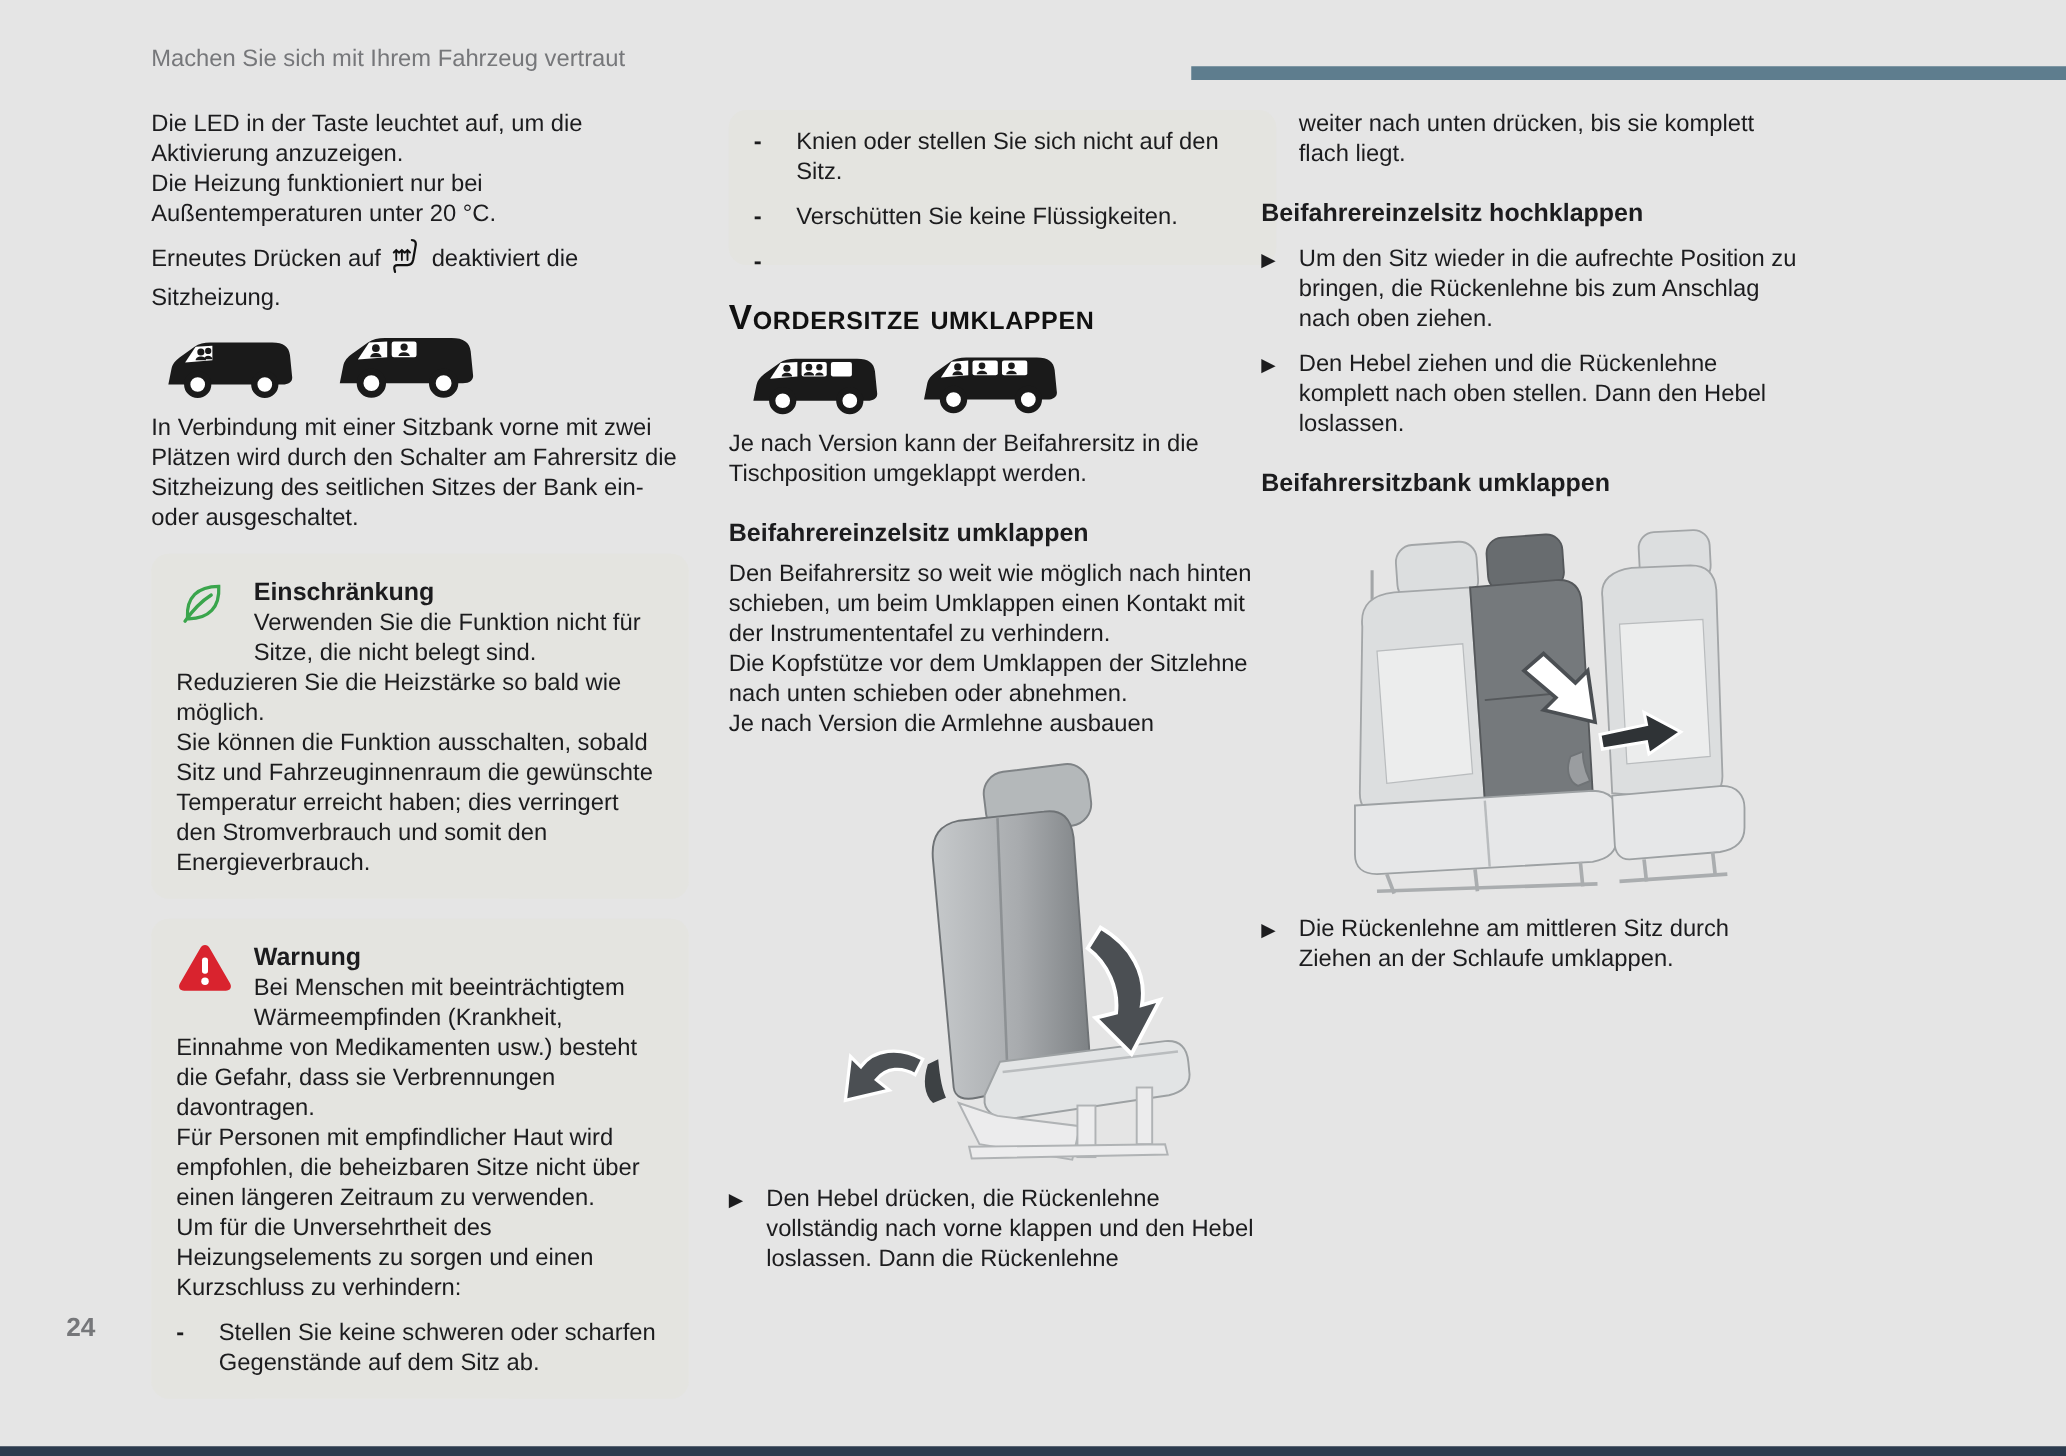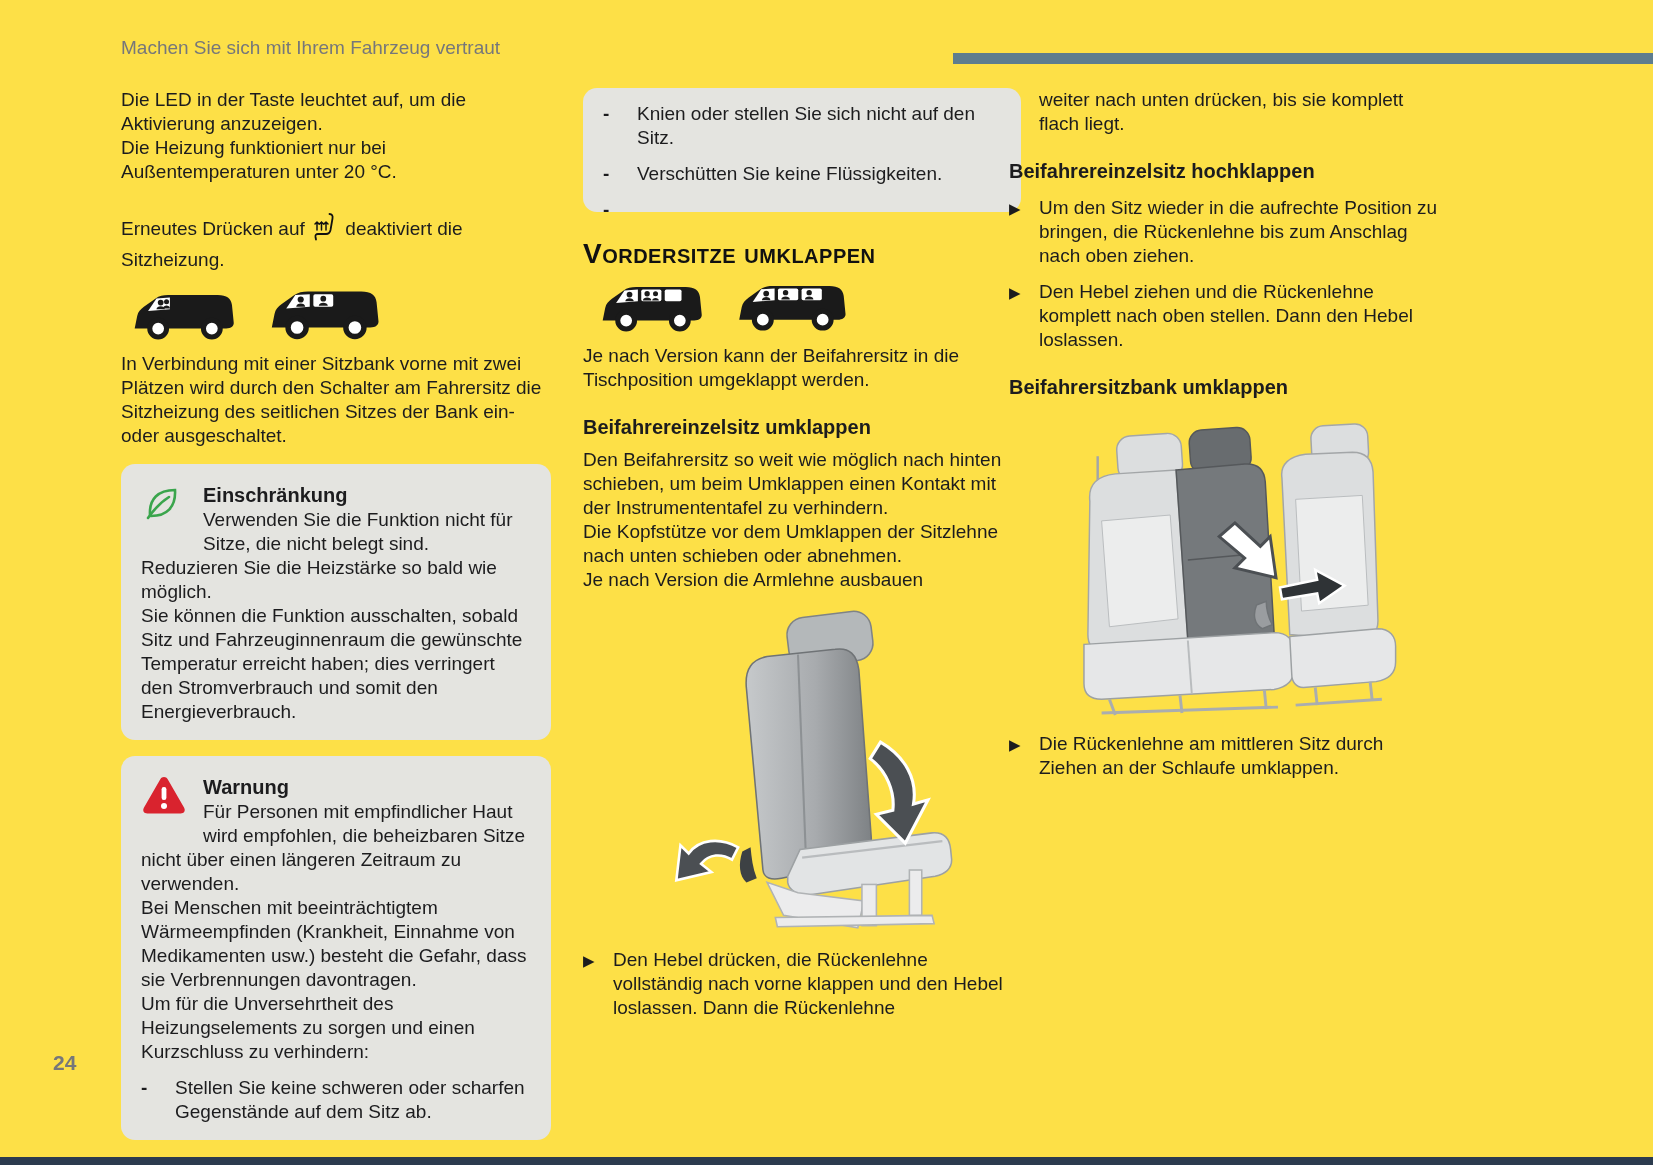--- a/index.html
+++ b/index.html
@@ -1,16 +1,16 @@
 <!DOCTYPE html>
 <html><head>
 <meta charset="utf-8">
 <style>
   html,body{margin:0;padding:0;background:#fff;}
-  .page{position:relative;width:1653px;height:1165px;background:#fde047;overflow:hidden;
+  .page{position:relative;width:1653px;height:1165px;background:#e5e5e5;overflow:hidden;
         font-family:"Liberation Sans",sans-serif;color:#1c1c1e;font-size:19px;line-height:24px;}
   
   .running-head{position:absolute;left:121px;top:36px;font-size:19px;color:#76777a;}
   .accent-bar{position:absolute;left:953px;top:53px;width:700px;height:11px;background:#5e7d8e;}
   .footer-bar{position:absolute;left:0;bottom:0;width:1653px;height:8px;background:#2c3b4e;}
   .page-number{position:absolute;left:53px;top:1051px;font-size:21px;font-weight:700;color:#76777a;}
   
   .col{position:absolute;top:88px;}
   .col1{left:121px;width:430px;}
   .col2{left:583px;width:438px;}
@@ -46,21 +46,21 @@
 <div class="page">
 
   <div class="running-head">Machen Sie sich mit Ihrem Fahrzeug vertraut</div>
   <div class="accent-bar"></div>
 
   <div class="col col1">
     <p class="para tight">
       <span>Die LED in der Taste leuchtet auf, um die Aktivierung anzuzeigen.</span><br>
       <span>Die Heizung funktioniert nur bei Außentemperaturen unter 20 °C.</span>
     </p>
-    <p class="para" style="margin-top:28px">
+    <p class="para" style="margin-top:6px">
       <span>Erneutes Drücken auf</span>
       <span class="inline-ico">
         <svg width="24" height="30" viewBox="0 0 24 30">
           <path d="M16.5,2 C19,2 20,4 19.5,6.5 L17.5,18 C17,20.5 15.5,22 13,22 L5,22 C3,22 2.2,23 2.5,25 L3,27.5" fill="none" stroke="#111" stroke-width="1.8" stroke-linecap="round"></path>
           <g stroke="#111" stroke-width="1.5" fill="none" stroke-linecap="round">
             <path d="M4,18 L4,10 M2,12 L4,10 L6,12"></path>
             <path d="M8.5,18 L8.5,10 M6.5,12 L8.5,10 L10.5,12"></path>
             <path d="M13,18 L13,10 M11,12 L13,10 L15,12"></path>
           </g>
         </svg>
@@ -117,22 +117,22 @@
 
     <div class="graybox clearfix">
       <span class="float-ico">
         <svg width="46" height="42" viewBox="0 0 46 42">
           <path d="M23,3 C24.6,3 25.8,3.8 26.7,5.3 L43,33.5 C44.8,36.6 43.2,39.5 39.6,39.5 L6.4,39.5 C2.8,39.5 1.2,36.6 3,33.5 L19.3,5.3 C20.2,3.8 21.4,3 23,3 Z" fill="#d9232e"></path>
           <rect x="20.6" y="13" width="4.8" height="13" rx="2.2" fill="#fff"></rect>
           <circle cx="23" cy="32" r="3" fill="#fff"></circle>
         </svg>
       </span>
       <div class="boxtitle">Warnung</div>
+      <div>Bei Menschen mit beeinträchtigtem Wärmeempfinden (Krankheit, Einnahme von Medikamenten usw.) besteht die Gefahr, dass sie Verbrennungen davontragen.</div>
       <div>Für Personen mit empfindlicher Haut wird empfohlen, die beheizbaren Sitze nicht über einen längeren Zeitraum zu verwenden.</div>
-      <div>Bei Menschen mit beeinträchtigtem Wärmeempfinden (Krankheit, Einnahme von Medikamenten usw.) besteht die Gefahr, dass sie Verbrennungen davontragen.</div>
       <div>Um für die Unversehrtheit des Heizungselements zu sorgen und einen Kurzschluss zu verhindern:</div>
       <div class="dash-item">
         <span class="dash-marker">-</span>
         <span>Stellen Sie keine schweren oder scharfen Gegenstände auf dem Sitz ab.</span>
       </div>
     </div>
   </div>
 
   <div class="col col2">
     <div class="graybox" style="margin-top:0;padding-top:14px;padding-bottom:14px">

